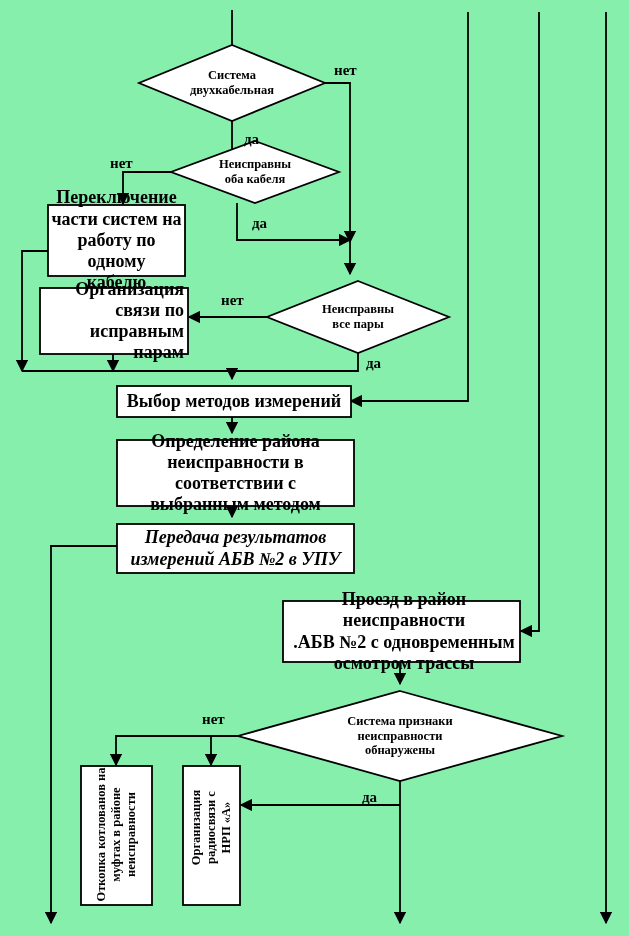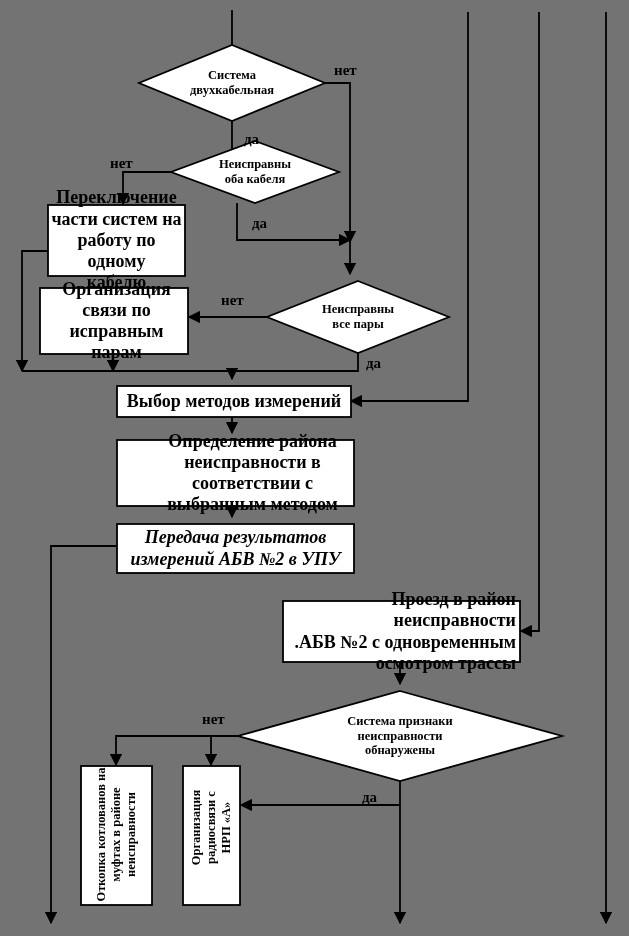--- a/index.html
+++ b/index.html
@@ -1,17 +1,17 @@
 <!DOCTYPE html>
 <html><head>
 <meta charset="utf-8">
 <style>
   html,body{margin:0;padding:0;background:#fff;}
   body{width:629px;height:936px;font-family:"Liberation Serif",serif;}
-  #chart{position:relative;width:629px;height:936px;overflow:hidden;background:#737373;}
+  #chart{position:relative;width:629px;height:936px;overflow:hidden;background:#86efac;}
   svg.layer{position:absolute;left:0;top:0;width:629px;height:936px;}
   .nodetext{
     position:absolute;
     display:flex;align-items:center;justify-content:center;
     text-align:center;
     font-family:"Liberation Serif",serif;
     font-weight:700;
     color:#000;
     line-height:1.18;
     pointer-events:none;
@@ -129,37 +129,37 @@
 двухкабельная</div>
 
   <div class="nodetext dec" style="left:178px;top:150px;width:154px;height:44px;">Неисправны
 оба кабеля</div>
 
   <div class="nodetext proc" style="left:50px;top:207px;width:133px;height:67px;">Переключение
 части систем на
 работу по одному
 кабелю</div>
 
-  <div class="nodetext proc" style="left:44px;top:290px;width:140px;height:62px;text-align:center;justify-content:flex-start;padding-left:5px;box-sizing:border-box;">Организация
+  <div class="nodetext proc" style="left:44px;top:290px;width:140px;height:62px;text-align:right;justify-content:flex-start;padding-left:5px;box-sizing:border-box;">Организация
 связи по
 исправным парам</div>
 
   <div class="nodetext dec" style="left:283px;top:295px;width:150px;height:44px;">Неисправны
 все пары</div>
 
   <div class="nodetext proc" style="left:119px;top:388px;width:230px;height:27px;">Выбор методов измерений</div>
 
-  <div class="nodetext proc" style="left:136px;top:442px;width:233px;height:62px;">Определение района
+  <div class="nodetext proc" style="left:119px;top:442px;width:233px;height:62px;">Определение района
 неисправности в соответствии с
 выбранным методом</div>
 
   <div class="nodetext proc" style="left:119px;top:526px;width:233px;height:45px;font-style:italic;">Передача результатов
 измерений   АБВ №2 в УПУ</div>
 
-  <div class="nodetext proc" style="left:288px;top:603px;width:228px;height:57px;text-align:right;justify-content:flex-start;padding-left:4px;box-sizing:border-box;">Проезд в район неисправности
+  <div class="nodetext proc" style="left:288px;top:603px;width:228px;height:57px;text-align:center;justify-content:flex-start;padding-left:4px;box-sizing:border-box;">Проезд в район неисправности
 .АБВ №2 с одновременным
 осмотром трассы</div>
 
   <div class="nodetext dec" style="left:310px;top:705px;width:180px;height:62px;">Система признаки
 неисправности
 обнаружены</div>
 
   <div class="nodetext proc vert" style="left:48px;top:799px;width:137px;height:71px;">Откопка котлованов на
 муфтах в районе
 неисправности</div>

